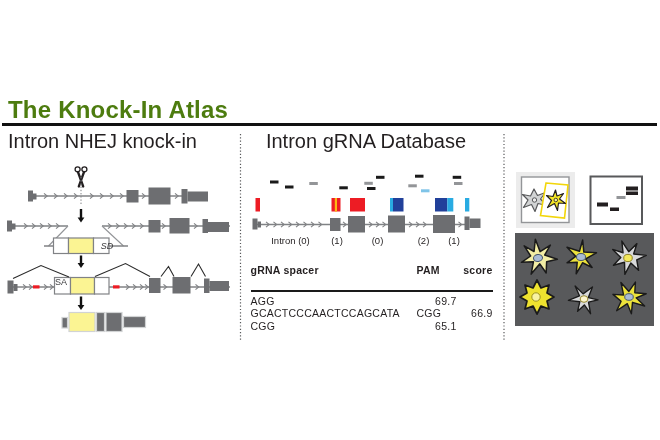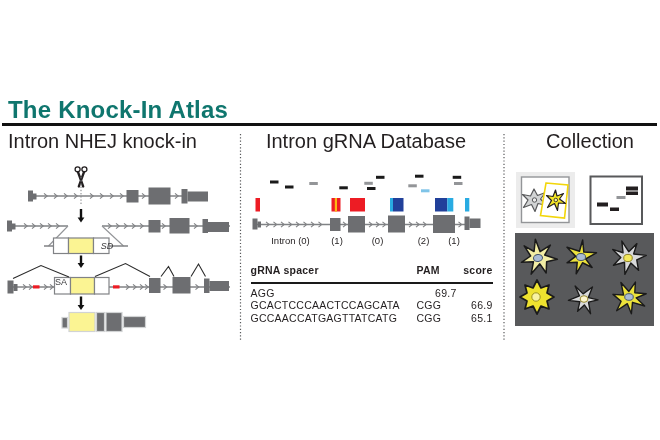--- a/index.html
+++ b/index.html
@@ -1,46 +1,45 @@
 <!DOCTYPE html>
 <html><head>
 <meta charset="utf-8">
 <style>
   html,body{margin:0;padding:0;}
   .page{position:relative;width:660px;height:440px;background:#ffffff;overflow:hidden;
         font-family:"Liberation Sans",sans-serif;color:#231f20;}
   .abs{position:absolute;}
-  .title{left:8px;top:96px;font-size:24px;font-weight:bold;letter-spacing:.2px;color:#0f766e;}
+  .title{left:8px;top:96px;font-size:24px;font-weight:bold;letter-spacing:.2px;color:#4d7c0f;}
   .rule{left:2px;top:123px;width:655px;height:2.6px;background:#111;}
   .panel-header{top:130px;font-size:20px;white-space:nowrap;}
   .ph-left{left:8px;}
   .ph-mid{left:366px;transform:translateX(-50%);}
   .ph-right{left:590px;transform:translateX(-50%);}
   .svg-layer{left:0;top:0;width:660px;height:440px;}
   .cass-label{top:240px;height:13px;font-size:9px;line-height:13px;text-align:center;color:#3d3d3f;}
   .sa{left:53.5px;width:15px;margin-top:36px;}
   .sd{left:93.5px;width:27px;font-style:italic;}
   .intron-label{top:234.5px;font-size:9.5px;white-space:nowrap;transform:translateX(-50%);}
   .grna-table{left:250.5px;top:264px;width:242px;font-size:10.5px;letter-spacing:.25px;}
   .t-head,.t-row{display:grid;grid-template-columns:166px 40px 36px;align-items:baseline;}
-  .t-head{font-weight:bold;padding-bottom:6px;border-bottom:2.3px solid #1a1a1a;margin-bottom:2.5px;}
+  .t-head{font-weight:bold;padding-bottom:14px;border-bottom:2.3px solid #1a1a1a;margin-bottom:2.5px;}
   .t-row{line-height:12.7px;}
   .c-score{text-align:right;}
 </style>
 </head>
 <body>
 
 <div class="page">
 
   <div class="abs title">The Knock-In Atlas</div>
   <div class="abs rule"></div>
 
   <div class="abs panel-header ph-left">Intron NHEJ knock-in</div>
   <div class="abs panel-header ph-mid">Intron gRNA Database</div>
-  <div class="abs panel-header ph-right">Collection</div>
 
   <svg class="abs svg-layer" viewBox="0 0 660 440" xmlns="http://www.w3.org/2000/svg">
 
     <path d="M240.5 134 V341" stroke="#58595b" stroke-width="1.2" stroke-dasharray="1.2 2.1" fill="none"></path>
     <path d="M504 134 V341" stroke="#58595b" stroke-width="1.2" stroke-dasharray="1.2 2.1" fill="none"></path>
 
     <g>
 
       <g>
         <circle cx="77.6" cy="169.3" r="2.5" fill="none" stroke="#231f20" stroke-width="1.3"></circle>
@@ -232,19 +231,18 @@
     <div class="t-row">
       <span>AGG</span>
       <span class="c-score">69.7</span>
     </div>
     <div class="t-row">
       <span>GCACTCCCAACTCCAGCATA</span>
       <span>CGG</span>
       <span class="c-score">66.9</span>
     </div>
     <div class="t-row">
-      <span>GCCAACCATGAGTTATCATG</span>
       <span>CGG</span>
       <span class="c-score">65.1</span>
     </div>
   </div>
 
 </div>
 
 </body></html>

